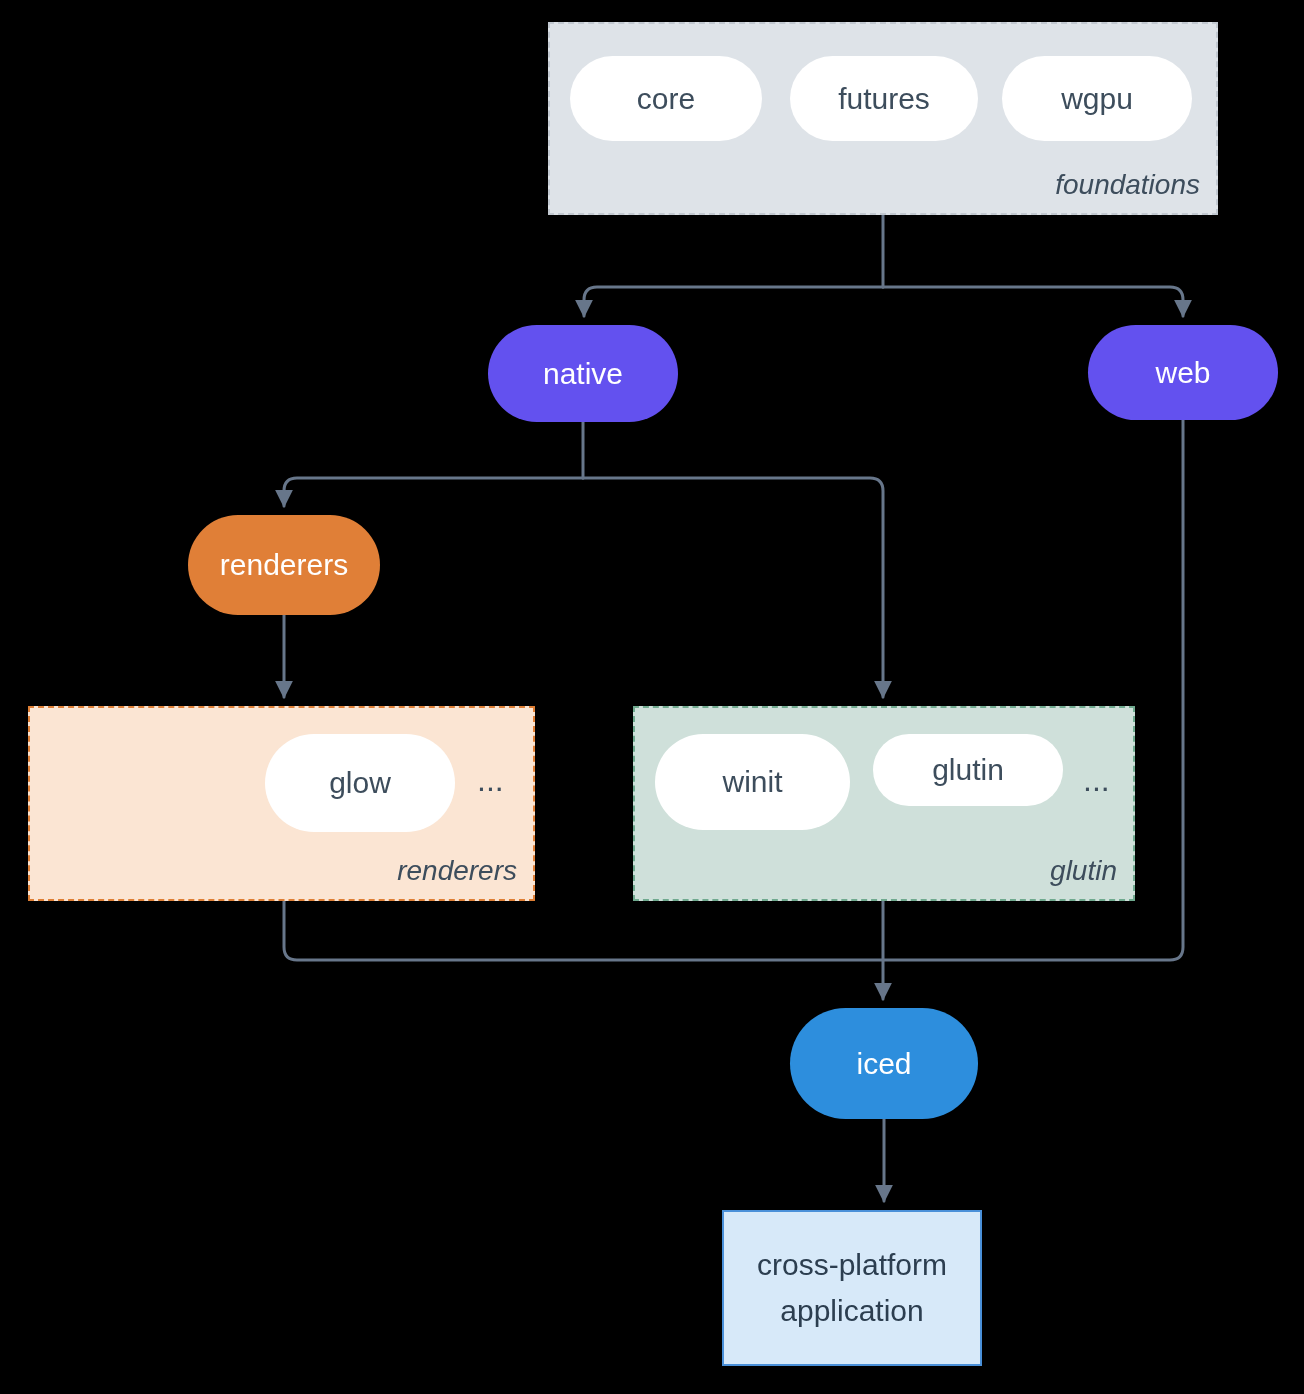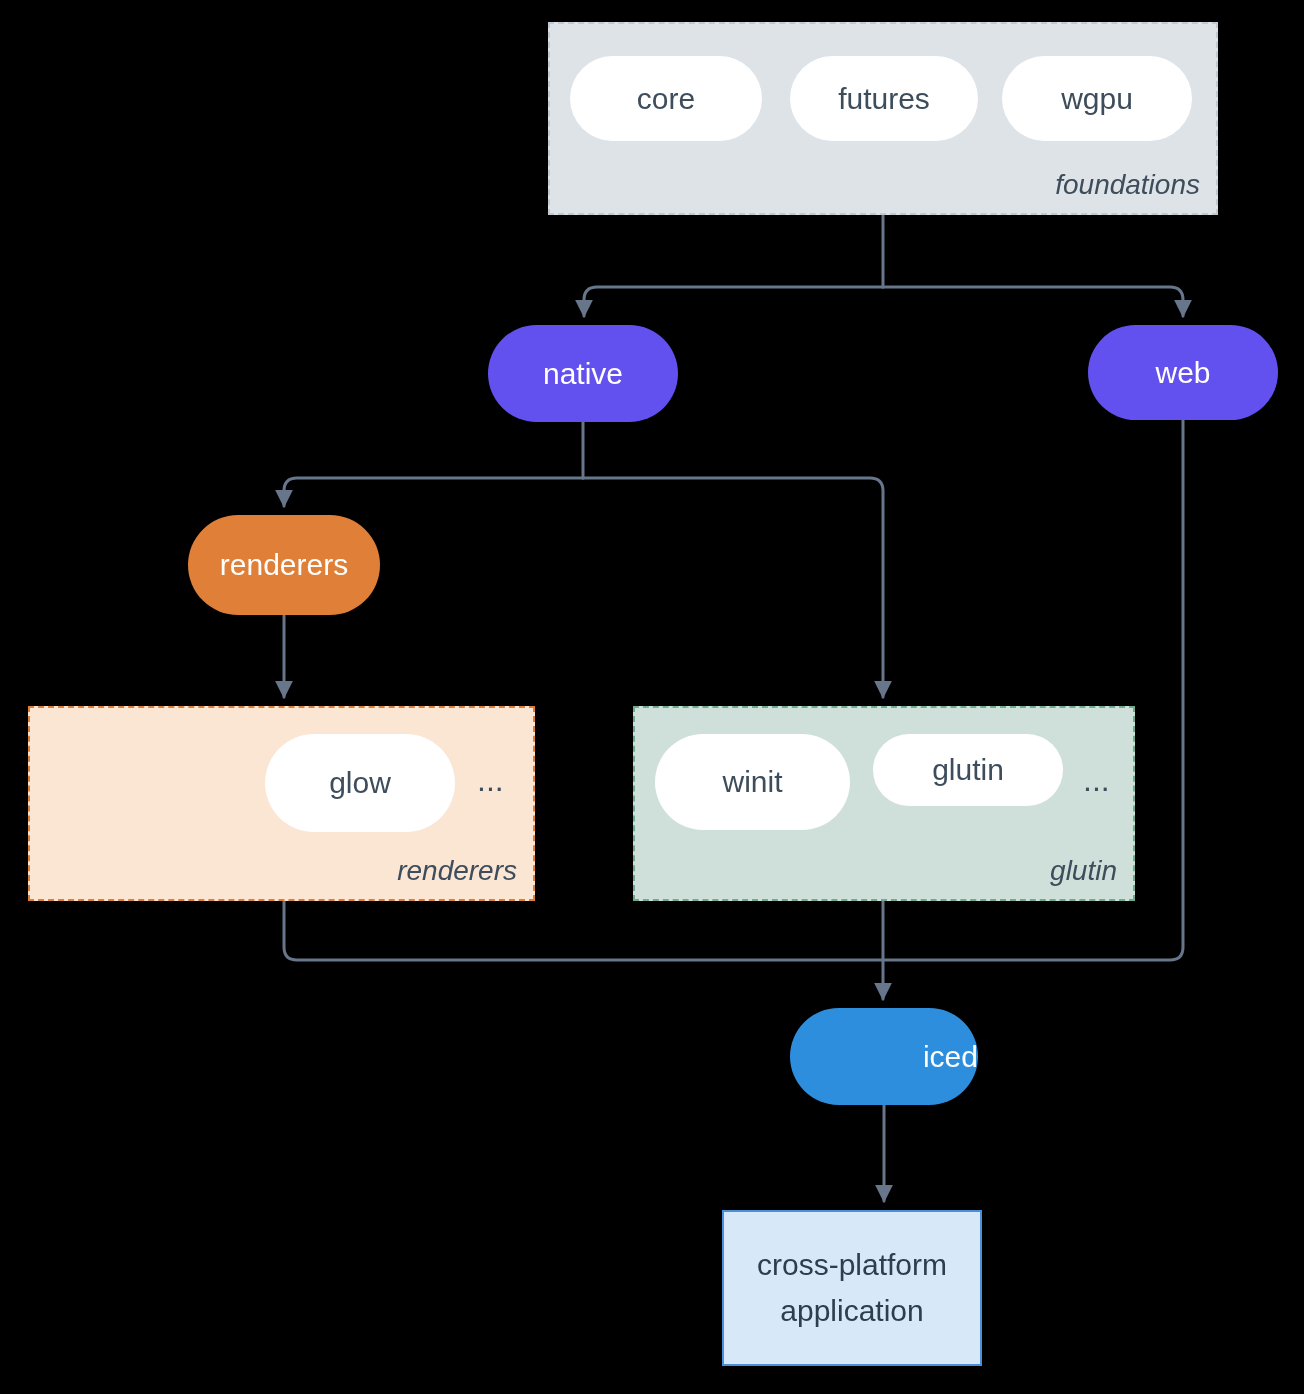--- a/index.html
+++ b/index.html
@@ -52,21 +52,21 @@
   .e-shells{left:1083px;top:762px;}
 
   
   .p-winit {left:655px;top:734px;width:195px;height:96px;text-align:right;}
   .p-glutin{left:873px;top:734px;width:190px;height:72px;}
 
   
   .n-native  {left:488px; top:325px;width:190px;height:97px;background:#6351ef;}
   .n-web     {left:1088px;top:325px;width:190px;height:95px;background:#6351ef;}
   .n-graphics{left:188px; top:515px;width:192px;height:100px;background:#e07f37;}
-  .n-iced    {left:790px; top:1008px;width:188px;height:97px;background:#2d8edd;justify-content:flex-end;}
+  .n-iced    {left:790px; top:1008px;width:188px;height:111px;background:#2d8edd;}
 
   .appbox{
     position:absolute;left:722px;top:1210px;width:260px;height:156px;
     box-sizing:border-box;background:#d7e9f9;border:2px solid #4a90d9;
     display:flex;align-items:center;justify-content:center;text-align:center;
     font-size:30px;line-height:46px;color:#2c3e50;padding:0 22px;
   }
 </style>
 </head>
 <body>

